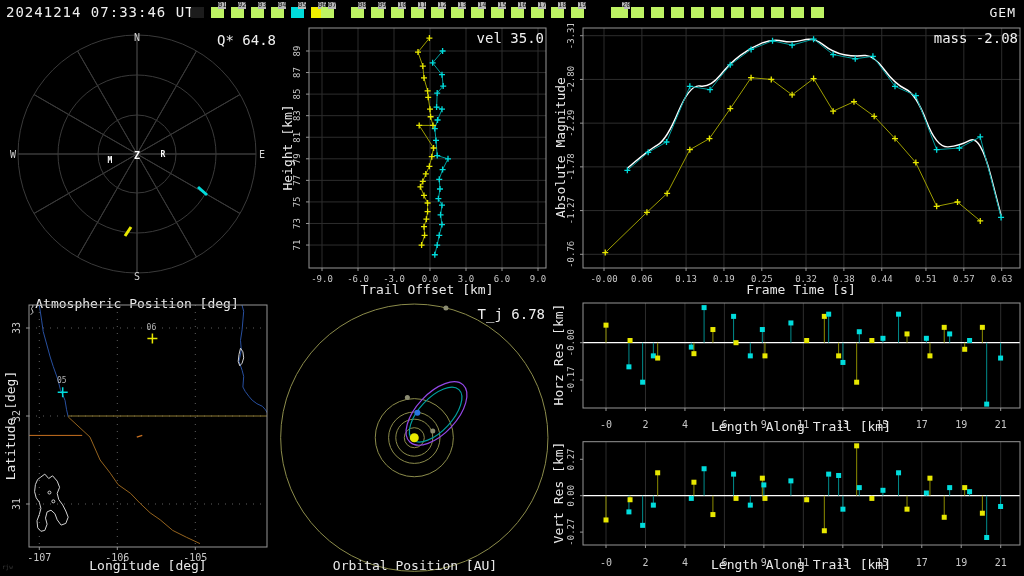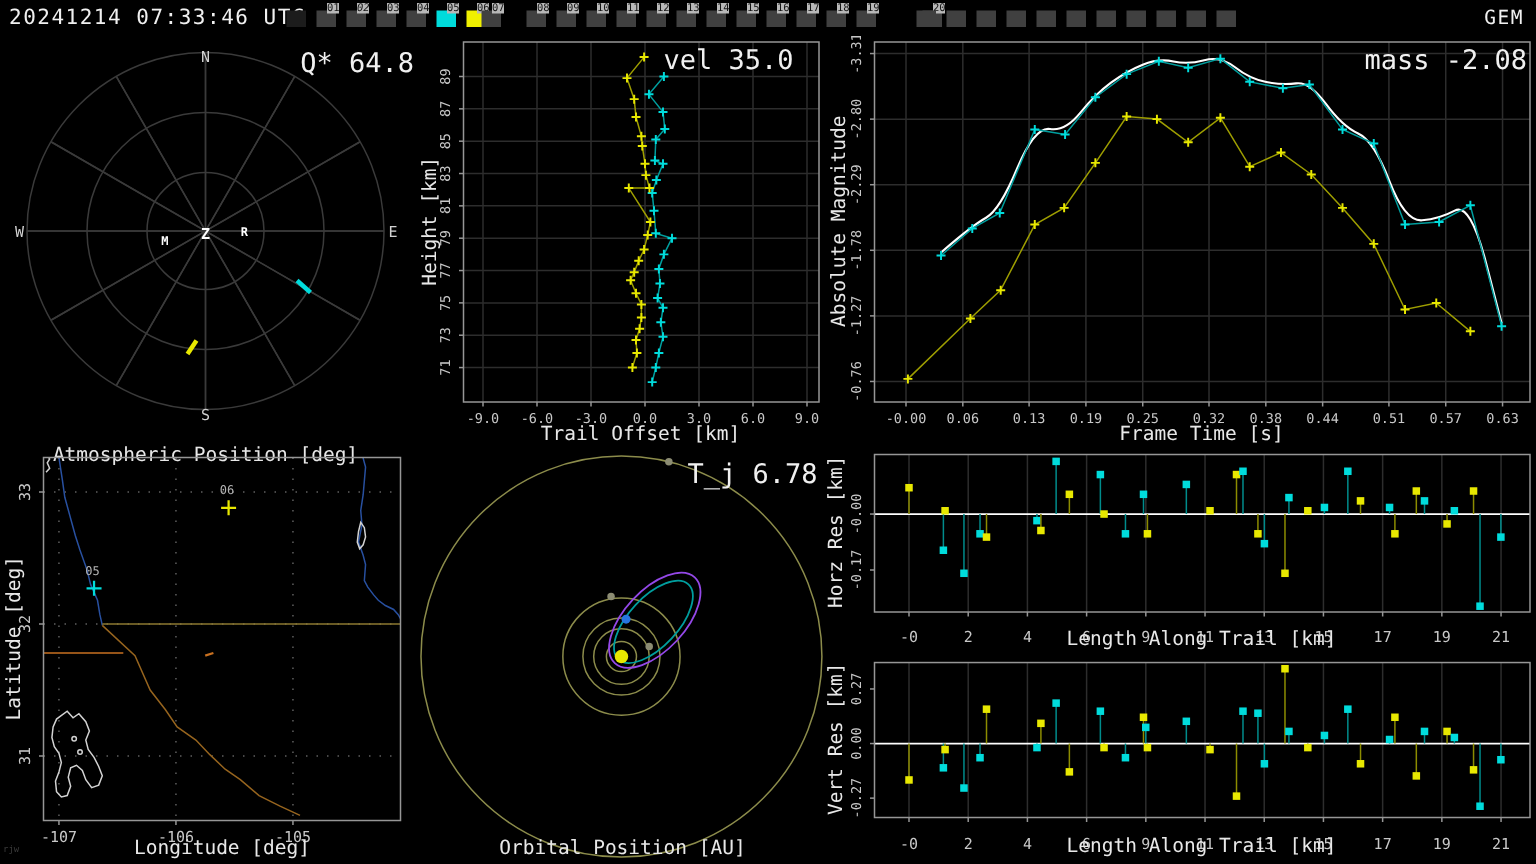--- a/index.html
+++ b/index.html
@@ -1,27 +1,27 @@
 <!DOCTYPE html>
 <html><head>
 <meta charset="utf-8">
 <style>
   html,body{margin:0;padding:0;background:#000;width:1024px;height:576px;overflow:hidden;}
   body{font-family:"DejaVu Sans Mono",monospace;color:#e0e0e0;position:relative;}
   .abs{position:absolute;}
   #topbar{left:0;top:0;width:1024px;height:24px;}
   #timestamp{left:6px;top:4px;font-size:14px;letter-spacing:1px;color:#f0f0f0;white-space:pre;}
   #shower{right:8px;top:5px;font-size:13px;color:#f0f0f0;letter-spacing:1px;}
-  .cam{position:absolute;top:7px;width:13px;height:11px;background:#404040;}
+  .cam{position:absolute;top:7px;width:13px;height:11px;background:#bef264;}
   .cam.dark{background:#1c1c1c;}
   .cam.cyan{background:#00dcdc;}
   .cam.yellow{background:#f0f000;}
   .cam .chip{position:absolute;top:-5px;left:7px;font-size:7px;line-height:7px;background:#b8b8b8;color:#141414;padding:0 0;}
   .panel{position:absolute;}
-  .ptitle{position:absolute;font-size:18px;color:#f0f0f0;white-space:pre;}
+  .ptitle{position:absolute;font-size:14px;color:#f0f0f0;white-space:pre;}
   .axlabel{position:absolute;font-size:13px;color:#e8e8e8;text-align:center;white-space:pre;}
   .vlabel{transform:rotate(-90deg);}
   svg{position:absolute;left:0;top:0;overflow:hidden;}
   #watermark{left:2px;top:563px;font-size:6px;color:#3a3a3a;}
 </style>
 </head>
 <body>
 
 <div id="topbar" class="abs">
   <div id="timestamp" class="abs">20241214 07:33:46 UTC</div>
@@ -232,21 +232,21 @@
       <path d="M139.8 157.43799999999993L145.8 157.43799999999993M142.8 154.43799999999993L142.8 160.43799999999993" stroke="#e8e800" stroke-width="1.3" fill="none"></path>
       <path d="M137.4 162.82799999999992L143.4 162.82799999999992M140.4 159.82799999999992L140.4 165.82799999999992" stroke="#e8e800" stroke-width="1.3" fill="none"></path>
       <path d="M141 171.45200000000006L147 171.45200000000006M144 168.45200000000006L144 174.45200000000006" stroke="#e8e800" stroke-width="1.3" fill="none"></path>
       <path d="M144.6 178.99799999999993L150.6 178.99799999999993M147.6 175.99799999999993L147.6 181.99799999999993" stroke="#e8e800" stroke-width="1.3" fill="none"></path>
       <path d="M144.6 187.62200000000004L150.6 187.62200000000004M147.6 184.62200000000004L147.6 190.62200000000004" stroke="#e8e800" stroke-width="1.3" fill="none"></path>
       <path d="M143.4 195.16799999999992L149.4 195.16799999999992M146.4 192.16799999999992L146.4 198.16799999999992" stroke="#e8e800" stroke-width="1.3" fill="none"></path>
       <path d="M141 202.71399999999997L147 202.71399999999997M144 199.71399999999997L144 205.71399999999997" stroke="#e8e800" stroke-width="1.3" fill="none"></path>
       <path d="M141.6 211.33799999999994L147.6 211.33799999999994M144.6 208.33799999999994L144.6 214.33799999999994" stroke="#e8e800" stroke-width="1.3" fill="none"></path>
       <path d="M138.6 221.04L144.6 221.04M141.6 218.04L141.6 224.04" stroke="#e8e800" stroke-width="1.3" fill="none"></path>
     </svg>
-  <div class="ptitle" style="right:21px;top:6px;">vel 35.0</div>
+  <div class="ptitle" style="right:6px;top:6px;">vel 35.0</div>
   <div class="axlabel vlabel" style="left:-58px;top:116px;width:130px;">Height [km]</div>
   <div class="axlabel" style="left:47px;top:258px;width:200px;">Trail Offset [km]</div>
 </div>
 
 <div class="panel" style="left:550px;top:24px;width:474px;height:276px;">
   <svg id="mag-svg" width="474" height="276">
       <g>
         <line x1="54" y1="4" x2="54" y2="244" stroke="#2d2d2d"></line>
         <line x1="91.8762" y1="4" x2="91.8762" y2="244" stroke="#2d2d2d"></line>
         <line x1="136.0651" y1="4" x2="136.0651" y2="244" stroke="#2d2d2d"></line>

